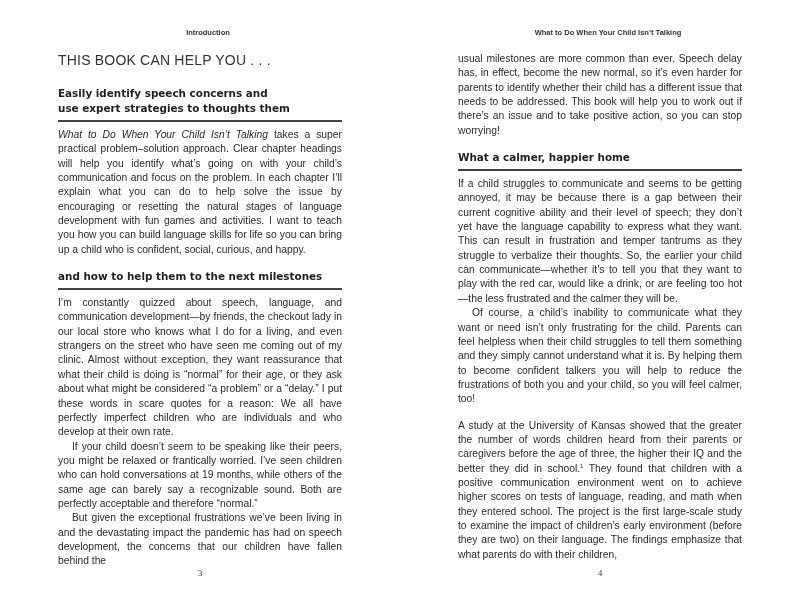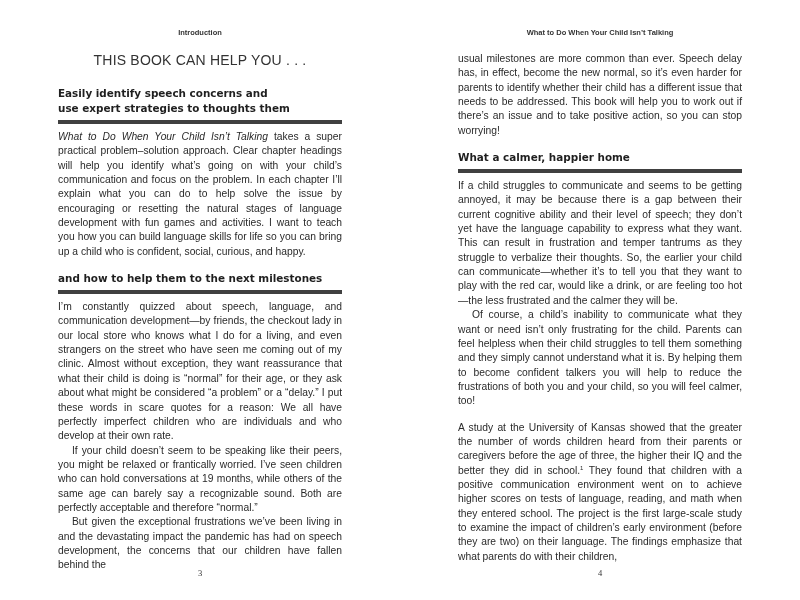--- a/index.html
+++ b/index.html
@@ -2,30 +2,30 @@
 <html><head>
 <meta charset="utf-8">
 <style>
   html, body { margin: 0; padding: 0; background: #ffffff; }
   body { width: 800px; height: 600px; position: relative; overflow: hidden; color: #231f20; }
   .page { position: absolute; top: 0; width: 400px; height: 600px; }
   .page.left { left: 0; }
   .page.right { left: 400px; }
   .running-head {
     position: absolute; top: 28px; left: 0; width: 400px; text-align: center;
-    font-family: "Liberation Sans", sans-serif; font-weight: bold; font-size: 7.5px; color: #333;
+    font-family: "Liberation Sans", sans-serif; font-weight: bold; font-size: 7.5px; color: #333; padding-left: 8px;
   }
   .content { position: absolute; left: 58px; width: 284px; top: 52px; }
   .section-title {
     font-family: "Liberation Sans", sans-serif; font-size: 14px; font-weight: normal;
-    letter-spacing: 0.2px; color: #333; margin: 0 0 18px 0; text-align: center;
+    letter-spacing: 0.2px; color: #333; margin: 0 0 18px 0;
   }
   .sub-head {
     font-family: "DejaVu Sans", sans-serif; font-weight: bold; font-size: 10.4px; line-height: 15px;
-    color: #1f1f1f; padding-bottom: 4px; border-bottom: 4px solid #404040; margin: 0 0 6px 0;
+    color: #1f1f1f; padding-bottom: 4px; border-bottom: 2px solid #404040; margin: 0 0 6px 0;
   }
   .para {
     font-family: Liberation Sans, sans-serif; font-size: 10.3px; line-height: 14.35px;
     text-align: justify; margin: 0; color: #2a2a2a; hyphens: auto;
   }
   .para.indent { text-indent: 14px; }
   .para .em { font-style: italic; }
   .gap { height: 12px; }
   sup { font-size: 6px; line-height: 0; }
   .folio {

